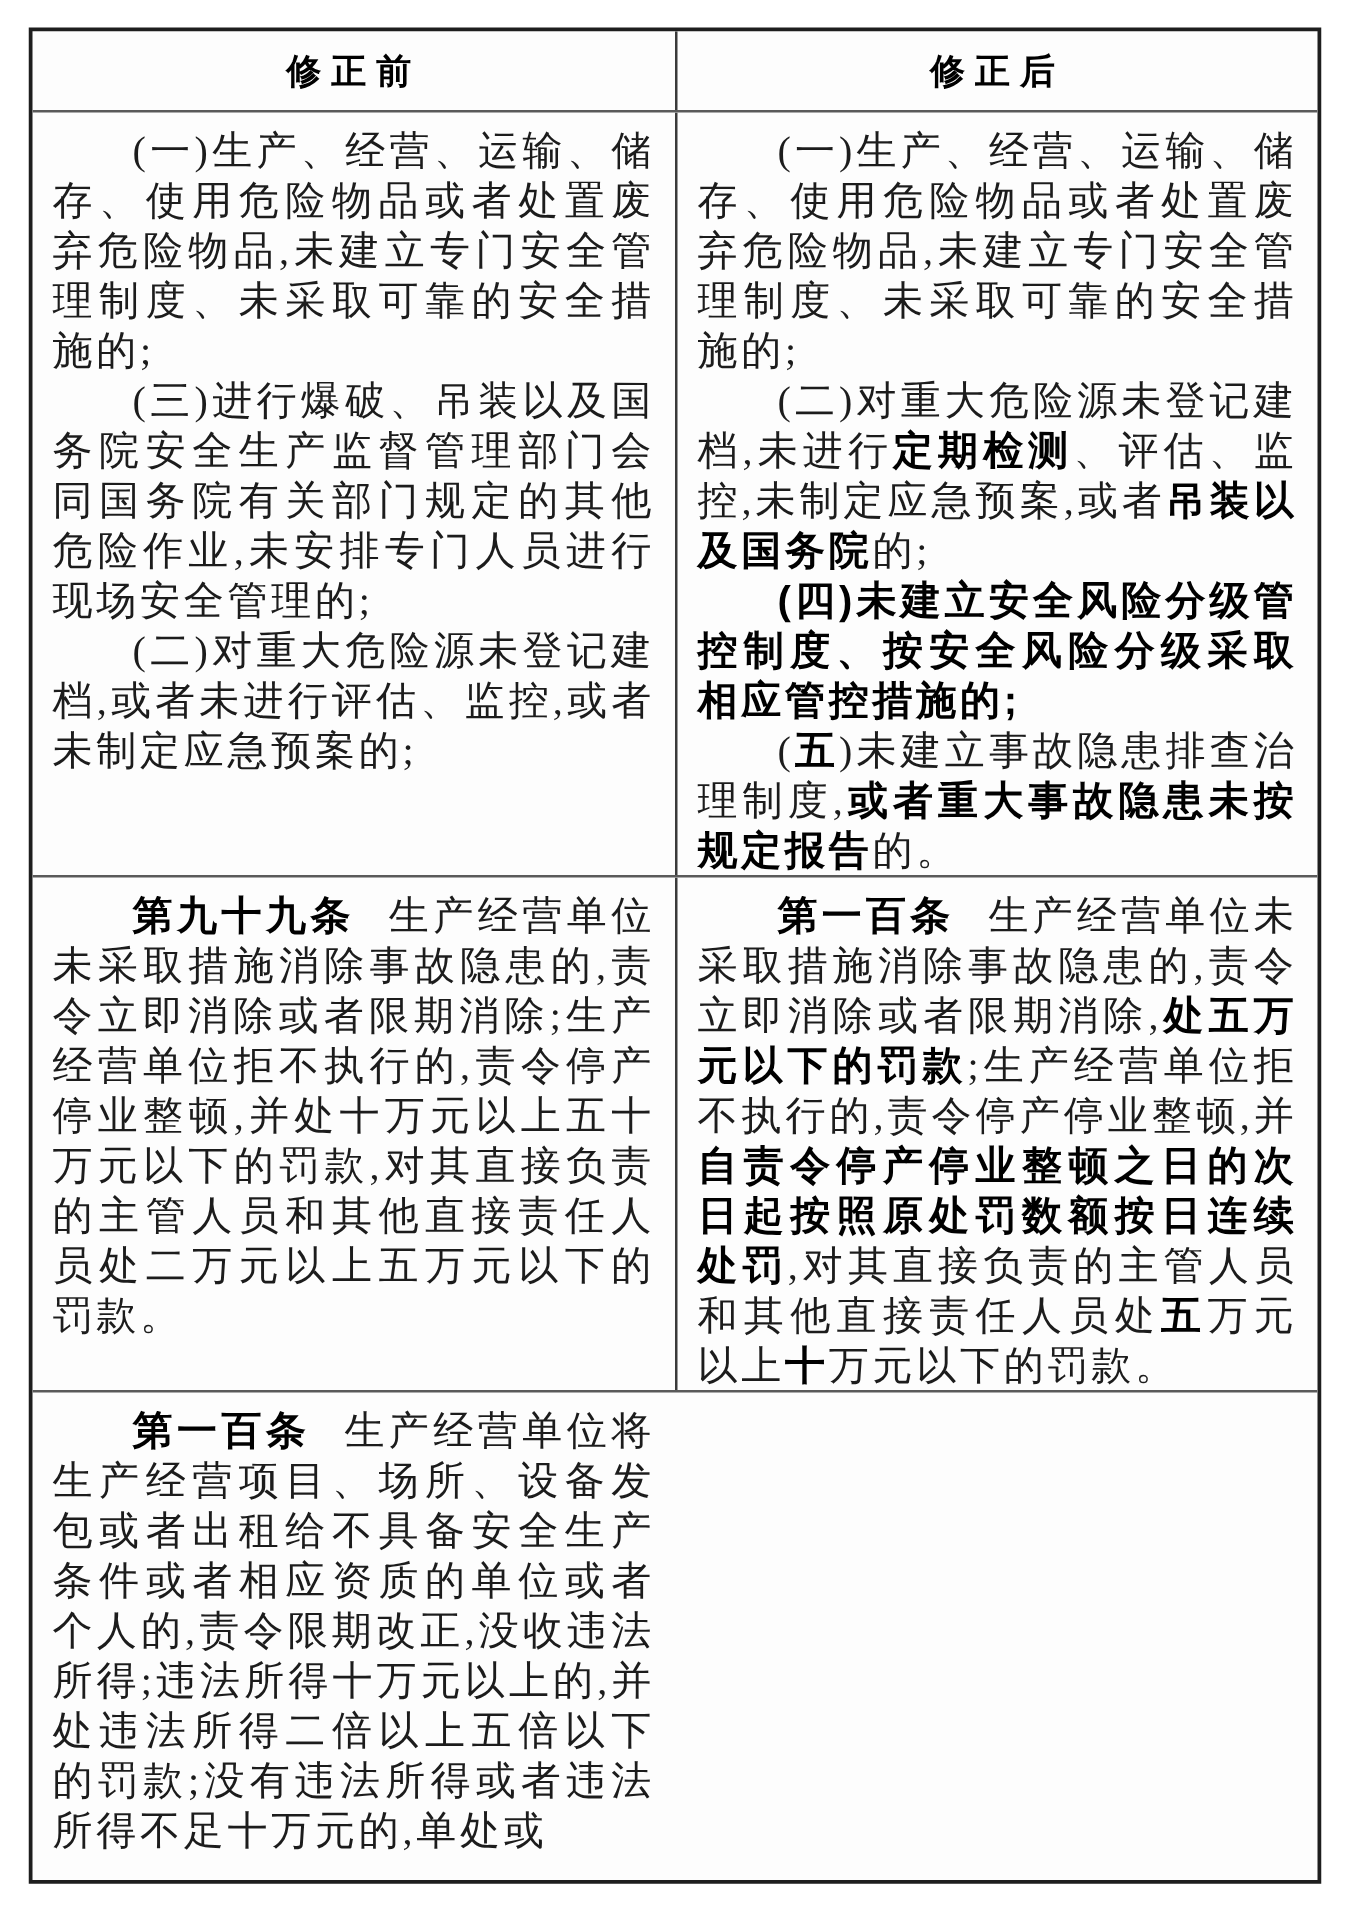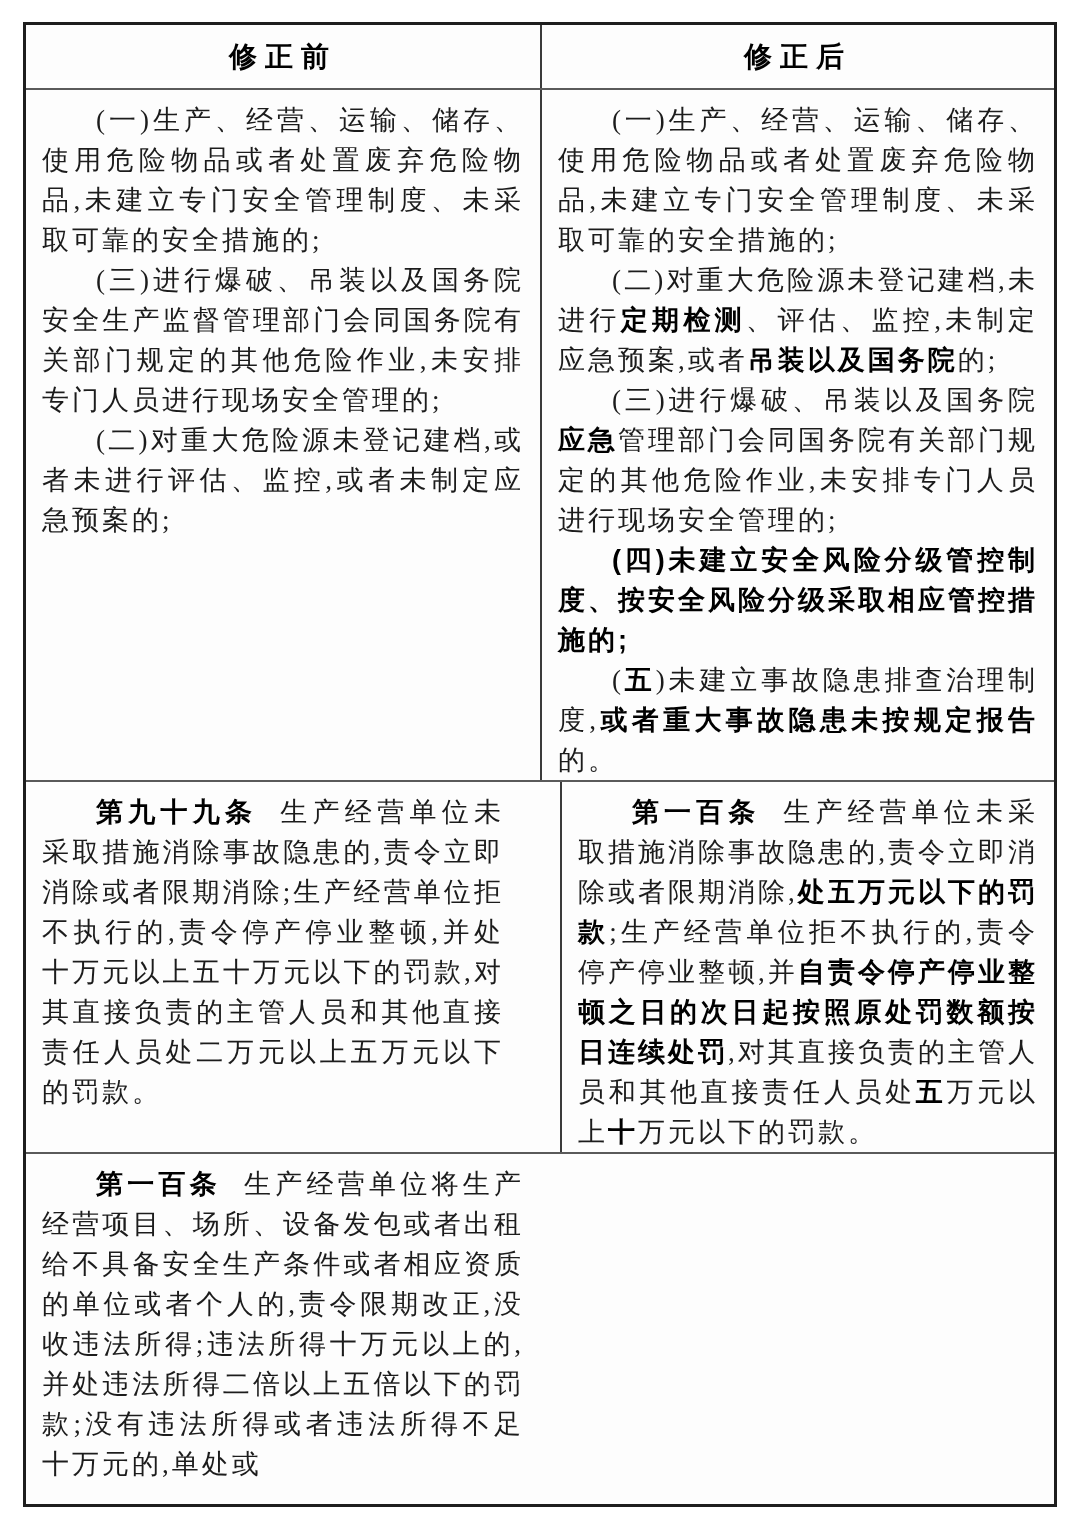--- a/index.html
+++ b/index.html
@@ -29,28 +29,28 @@
     display: flex; align-items: center; justify-content: center;
     font-family: "Liberation Sans", "DejaVu Sans", sans-serif;
     font-weight: 700; font-size: 28px; letter-spacing: 8px;
     color: var(--bold-text, #0d0d0d);
   }
   .th + .th { border-left: 2px solid var(--border-mid, #3a3a3a); }
 
   .row { display: flex; overflow: hidden; }
   .row + .row { border-top: 2px solid var(--border-soft, #5a5a5a); }
   .row.r0 { flex: 0 0 702px; }
-  .row.r1 { flex: 0 0 375px; gap: 40px; }
+  .row.r1 { flex: 0 0 375px; }
   .row.r2 { flex: 1 1 auto; min-height: 0; }
 
   .cell {
     width: 50%;
     padding: 10px 16px 0 16px;
     overflow: hidden;
-    font-size: 27px;
+    font-size: 32px;
     line-height: 40px;
     letter-spacing: 3px;
     color: var(--text, #1c1c1c);
     text-align: justify;
     text-justify: inter-character;
   }
   .cell.after { border-left: 2px solid var(--border-mid, #3a3a3a); }
 
   .para { text-indent: 2em; }
   .run.b {
@@ -72,21 +72,20 @@
     <div class="tbody">
         <div class="row r0">
           <div class="cell before">
             <p class="para"><span class="run">(一)生产、经营、运输、储存、使用危险物品或者处置废弃危险物品,未建立专门安全管理制度、未采取可靠的安全措施的;</span></p>
             <p class="para"><span class="run">(三)进行爆破、吊装以及国务院安全生产监督管理部门会同国务院有关部门规定的其他危险作业,未安排专门人员进行现场安全管理的;</span></p>
             <p class="para"><span class="run">(二)对重大危险源未登记建档,或者未进行评估、监控,或者未制定应急预案的;</span></p>
           </div>
           <div class="cell after">
             <p class="para"><span class="run">(一)生产、经营、运输、储存、使用危险物品或者处置废弃危险物品,未建立专门安全管理制度、未采取可靠的安全措施的;</span></p>
             <p class="para"><span class="run">(二)对重大危险源未登记建档,未进行</span><span class="run b">定期检测</span><span class="run">、评估、监控,未制定应急预案,或者</span><span class="run b">吊装以及国务院</span><span class="run">的;</span></p>
-            <p class="para"><span class="run">(三)进行爆破、吊装以及国务院</span><span class="run b">应急</span><span class="run">管理部门会同国务院有关部门规定的其他危险作业,未安排专门人员进行现场安全管理的;</span></p>
             <p class="para"><span class="run b">(四)未建立安全风险分级管控制度、按安全风险分级采取相应管控措施的;</span></p>
             <p class="para"><span class="run">(</span><span class="run b">五</span><span class="run">)未建立事故隐患排查治理制度,</span><span class="run b">或者重大事故隐患未按规定报告</span><span class="run">的。</span></p>
           </div>
         </div>
         <div class="row r1">
           <div class="cell before">
             <p class="para"><span class="run b gap">第九十九条</span><span class="run">生产经营单位未采取措施消除事故隐患的,责令立即消除或者限期消除;生产经营单位拒不执行的,责令停产停业整顿,并处十万元以上五十万元以下的罚款,对其直接负责的主管人员和其他直接责任人员处二万元以上五万元以下的罚款。</span></p>
           </div>
           <div class="cell after">
             <p class="para"><span class="run b gap">第一百条</span><span class="run">生产经营单位未采取措施消除事故隐患的,责令立即消除或者限期消除,</span><span class="run b">处五万元以下的罚款</span><span class="run">;生产经营单位拒不执行的,责令停产停业整顿,并</span><span class="run b">自责令停产停业整顿之日的次日起按照原处罚数额按日连续处罚</span><span class="run">,对其直接负责的主管人员和其他直接责任人员处</span><span class="run b">五</span><span class="run">万元以上</span><span class="run b">十</span><span class="run">万元以下的罚款。</span></p>

